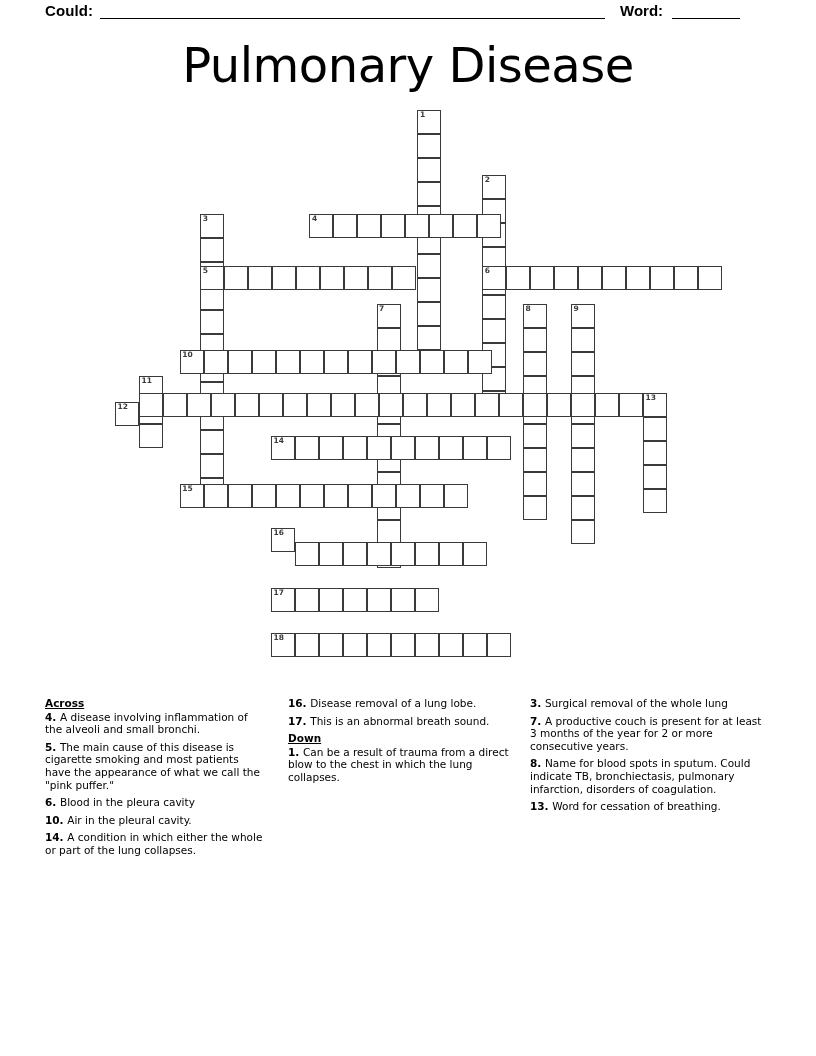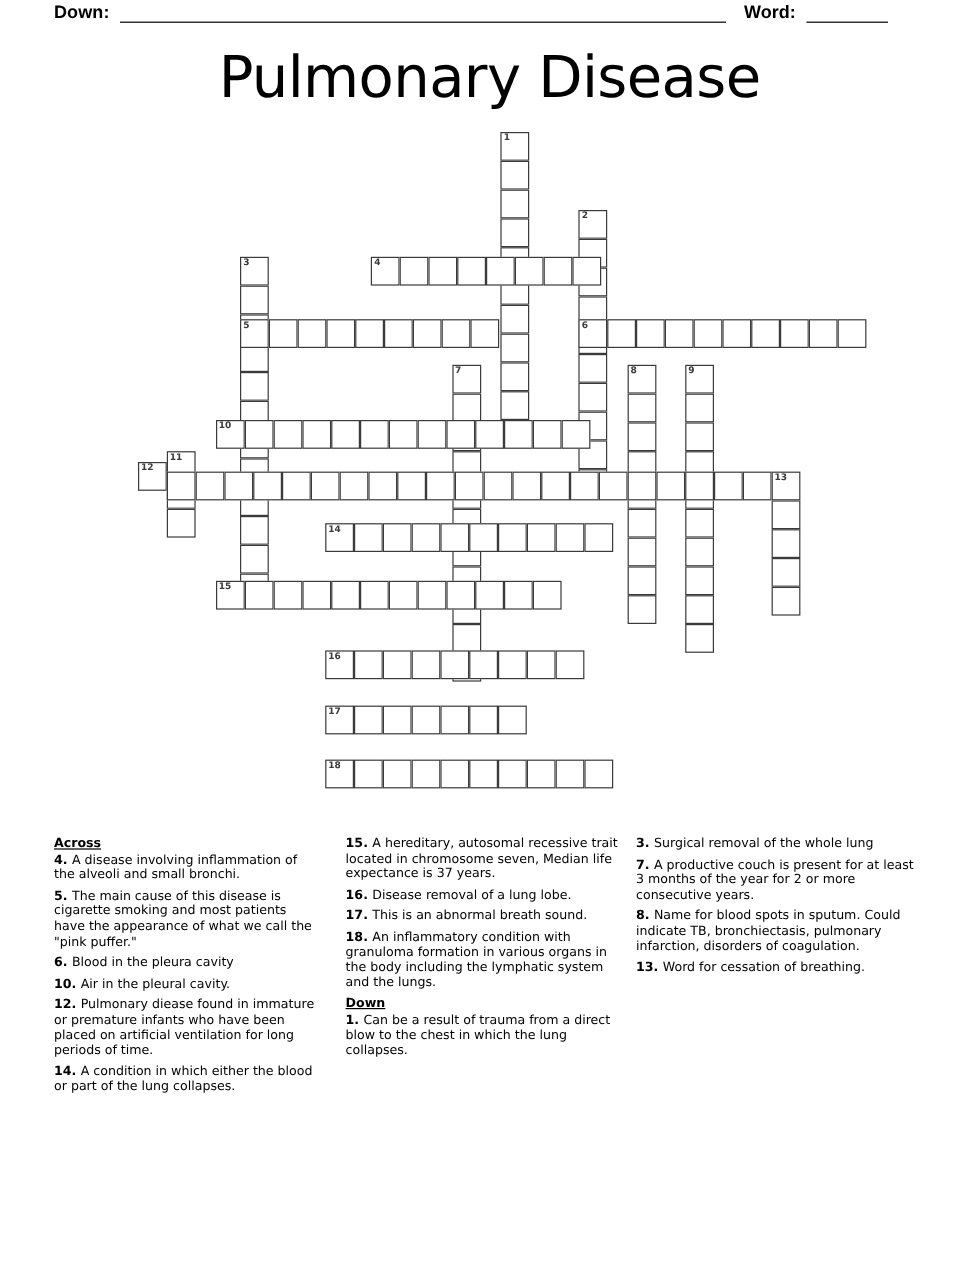--- a/index.html
+++ b/index.html
@@ -128,21 +128,21 @@
     text-align: left;
   }
   .clue .cno {
     font-weight: 700;
   }
 </style>
 </head>
 <body>
 
 <div id="header-row">
-  <div id="name-label">Down:</div>
+  <div id="name-label">Could:</div>
   <div id="name-rule"></div>
   <div id="date-label">Word:</div>
   <div id="date-rule"></div>
 </div>
 
 <div id="puzzle-title">Pulmonary Disease</div>
 
 <div id="crossword-grid">
     <div class="cell" style="left: 417.4px; top: 110px;">
       <span class="cellnum">1</span>
@@ -265,21 +265,21 @@
     <div class="cell" style="left: 371.8px; top: 350px;"></div>
     <div class="cell" style="left: 395.8px; top: 350px;"></div>
     <div class="cell" style="left: 419.8px; top: 350px;"></div>
     <div class="cell" style="left: 443.8px; top: 350px;"></div>
     <div class="cell" style="left: 467.8px; top: 350px;"></div>
     <div class="cell" style="left: 139px; top: 376.4px;">
       <span class="cellnum">11</span>
     </div>
     <div class="cell" style="left: 139px; top: 400.4px;"></div>
     <div class="cell" style="left: 139px; top: 424.4px;"></div>
-    <div class="cell" style="left: 115px; top: 385px; text-align: center;">
+    <div class="cell" style="left: 115px; top: 402px; text-align: center;">
       <span class="cellnum">12</span>
     </div>
     <div class="cell" style="left: 139px; top: 393.2px;"></div>
     <div class="cell" style="left: 163px; top: 393.2px;"></div>
     <div class="cell" style="left: 187px; top: 393.2px;"></div>
     <div class="cell" style="left: 211px; top: 393.2px;"></div>
     <div class="cell" style="left: 235px; top: 393.2px;"></div>
     <div class="cell" style="left: 259px; top: 393.2px;"></div>
     <div class="cell" style="left: 283px; top: 393.2px;"></div>
     <div class="cell" style="left: 307px; top: 393.2px;"></div>
@@ -322,21 +322,21 @@
     <div class="cell" style="left: 227.8px; top: 484.4px;"></div>
     <div class="cell" style="left: 251.8px; top: 484.4px;"></div>
     <div class="cell" style="left: 275.8px; top: 484.4px;"></div>
     <div class="cell" style="left: 299.8px; top: 484.4px;"></div>
     <div class="cell" style="left: 323.8px; top: 484.4px;"></div>
     <div class="cell" style="left: 347.8px; top: 484.4px;"></div>
     <div class="cell" style="left: 371.8px; top: 484.4px;"></div>
     <div class="cell" style="left: 395.8px; top: 484.4px;"></div>
     <div class="cell" style="left: 419.8px; top: 484.4px;"></div>
     <div class="cell" style="left: 443.8px; top: 484.4px;"></div>
-    <div class="cell" style="left: 271px; top: 542px;">
+    <div class="cell" style="left: 271px; top: 528px;">
       <span class="cellnum">16</span>
     </div>
     <div class="cell" style="left: 295px; top: 542px;"></div>
     <div class="cell" style="left: 319px; top: 542px;"></div>
     <div class="cell" style="left: 343px; top: 542px;"></div>
     <div class="cell" style="left: 367px; top: 542px;"></div>
     <div class="cell" style="left: 391px; top: 542px;"></div>
     <div class="cell" style="left: 415px; top: 542px;"></div>
     <div class="cell" style="left: 439px; top: 542px;"></div>
     <div class="cell" style="left: 463px; top: 542px;"></div>
@@ -363,28 +363,25 @@
     <div class="cell" style="left: 487px; top: 633.2px;"></div>
   </div>
 
 <div id="clues">
   <div class="clue-col" id="clue-col-1">
       <div class="clue-heading">Across</div>
       <div class="clue"><span class="cno">4. </span><span>A disease involving inflammation of the alveoli and small bronchi.</span></div>
       <div class="clue"><span class="cno">5. </span><span>The main cause of this disease is cigarette smoking and most patients have the appearance of what we call the "pink puffer."</span></div>
       <div class="clue"><span class="cno">6. </span><span>Blood in the pleura cavity</span></div>
       <div class="clue"><span class="cno">10. </span><span>Air in the pleural cavity.</span></div>
-      <div class="clue"><span class="cno">12. </span><span>Pulmonary diease found in immature or premature infants who have been placed on artificial ventilation for long periods of time.</span></div>
-      <div class="clue"><span class="cno">14. </span><span>A condition in which either the blood or part of the lung collapses.</span></div>
+      <div class="clue"><span class="cno">14. </span><span>A condition in which either the whole or part of the lung collapses.</span></div>
     </div>
   <div class="clue-col" id="clue-col-2">
-      <div class="clue"><span class="cno">15. </span><span>A hereditary, autosomal recessive trait located in chromosome seven, Median life expectance is 37 years.</span></div>
       <div class="clue"><span class="cno">16. </span><span>Disease removal of a lung lobe.</span></div>
       <div class="clue"><span class="cno">17. </span><span>This is an abnormal breath sound.</span></div>
-      <div class="clue"><span class="cno">18. </span><span>An inflammatory condition with granuloma formation in various organs in the body including the lymphatic system and the lungs.</span></div>
       <div class="clue-heading">Down</div>
       <div class="clue"><span class="cno">1. </span><span>Can be a result of trauma from a direct blow to the chest in which the lung collapses.</span></div>
     </div>
   <div class="clue-col" id="clue-col-3">
       <div class="clue"><span class="cno">3. </span><span>Surgical removal of the whole lung</span></div>
       <div class="clue"><span class="cno">7. </span><span>A productive couch is present for at least 3 months of the year for 2 or more consecutive years.</span></div>
       <div class="clue"><span class="cno">8. </span><span>Name for blood spots in sputum. Could indicate TB, bronchiectasis, pulmonary infarction, disorders of coagulation.</span></div>
       <div class="clue"><span class="cno">13. </span><span>Word for cessation of breathing.</span></div>
     </div>
 </div>

